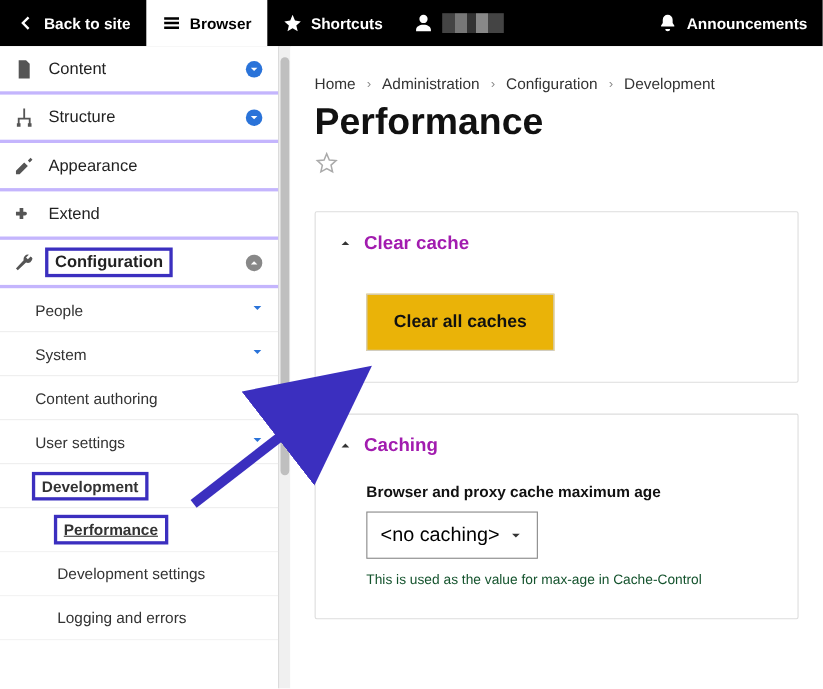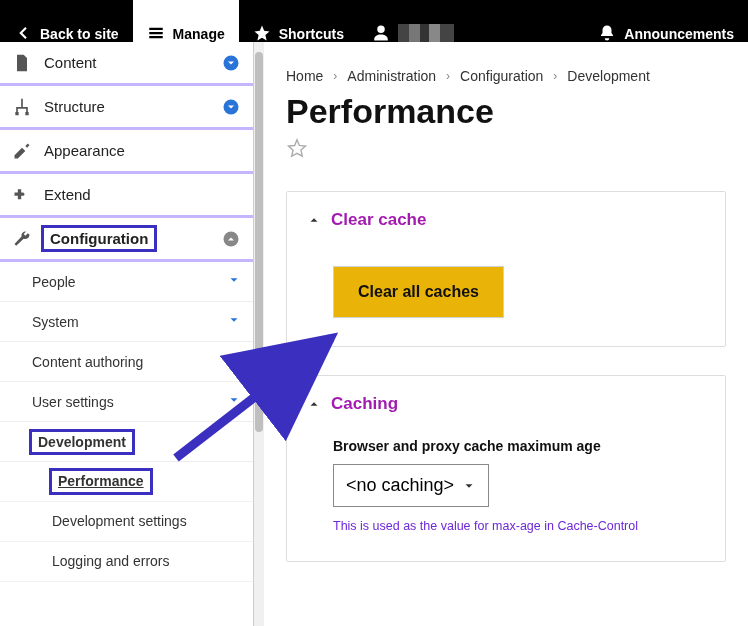--- a/index.html
+++ b/index.html
@@ -1,19 +1,19 @@
 <!DOCTYPE html>
 <html><head>
 <meta charset="utf-8">
 <style>
   * { box-sizing: border-box; margin: 0; padding: 0; }
   html, body { width: 748px; height: 626px; font-family: Arial, Helvetica, sans-serif; overflow: hidden; background: #fff; }
   
   .toolbar { display: flex; height: 42px; background: #000; color: #fff; font-size: 14px; align-items: stretch; }
-  .toolbar-item { display: flex; align-items: flex-end; gap: 8px; padding: 0 14px; cursor: pointer; font-weight: 700; }
+  .toolbar-item { display: flex; align-items: center; gap: 8px; padding: 0 14px; cursor: pointer; font-weight: 700; }
   .toolbar-item.active { background: #fff; color: #000; }
   .toolbar-item .tb-icon { display: inline-flex; width: 18px; height: 18px; align-items: center; justify-content: center; }
   .toolbar-item .tb-icon svg { width: 18px; height: 18px; fill: currentColor; }
   .user-blur { display: inline-block; width: 56px; height: 18px; background: linear-gradient(90deg,#444 0 20%,#777 20% 40%,#333 40% 55%,#888 55% 75%,#444 75% 100%); filter: blur(0.5px); }
   .spacer { flex: 1; }
   
   .body-row { display: flex; height: calc(626px - 42px); }
   .sidebar { width: 254px; border-right: 1px solid #ccc; background: #fff; overflow: hidden; height: 100%; }
   .scroll-gutter { width: 10px; background: #f0f0f0; position: relative; height: 100%; }
   .scroll-thumb { position: absolute; left: 1px; width: 8px; top: 10px; height: 380px; background: #bfbfbf; border-radius: 4px; }
@@ -40,21 +40,21 @@
   h1.page-title { font-size: 34px; font-weight: 800; margin-top: 8px; color: #111; }
   .star { margin-top: 6px; color: #bbb; }
   .star svg { width: 22px; height: 22px; fill: none; stroke: #aaa; stroke-width: 1.5; }
   .panel { border: 1px solid #ddd; border-radius: 2px; margin-top: 28px; padding: 18px 20px 28px; }
   .panel-head { display: flex; align-items: center; gap: 10px; font-size: 17px; font-weight: 700; color: #a21caf; cursor: pointer; }
   .panel-head svg { width: 14px; height: 14px; fill: #333; }
   .big-btn { display: inline-block; margin-top: 36px; margin-left: 26px; background: #eab308; border: 1px solid #d0d0d0; color: #111; font-weight: 700; font-size: 16px; padding: 16px 24px; cursor: pointer; }
   .field-label { font-weight: 700; font-size: 14px; margin-top: 24px; margin-left: 26px; color: #111; }
   .select-box { display: inline-flex; align-items: center; gap: 8px; border: 1px solid #888; padding: 10px 12px; margin-top: 10px; margin-left: 26px; font-size: 18px; cursor: pointer; }
   .select-box svg { width: 14px; height: 14px; fill: #333; }
-  .help-text { font-size: 12.5px; color: #6d28d9; margin-top: 12px; margin-left: 26px; }
+  .help-text { font-size: 12.5px; color: #14532d; margin-top: 12px; margin-left: 26px; }
   
   .anno-arrow { position: absolute; left: 166px; top: 298px; pointer-events: none; }
   .anno-arrow svg { width: 230px; height: 200px; }
 </style>
 </head>
 <body>
 
 <div class="toolbar">
   <div class="toolbar-item">
     <span class="tb-icon">
@@ -63,21 +63,21 @@
         </svg>
     </span>
     <span>Back to site</span>
   </div>
   <div class="toolbar-item active">
     <span class="tb-icon">
       <svg viewBox="0 0 24 24">
           <path d="M3 5h18v3H3zM3 10.5h18v3H3zM3 16h18v3H3z"></path>
         </svg>
     </span>
-    <span>Manage</span>
+    <span>Browser</span>
   </div>
   <div class="toolbar-item">
     <span class="tb-icon">
       <svg viewBox="0 0 24 24">
           <path d="M12 2l2.9 6.9L22 10l-5.5 4.8L18.2 22 12 18.3 5.8 22l1.7-7.2L2 10l7.1-1.1z"></path>
         </svg>
     </span>
     <span>Shortcuts</span>
   </div>
   <div class="toolbar-item">

